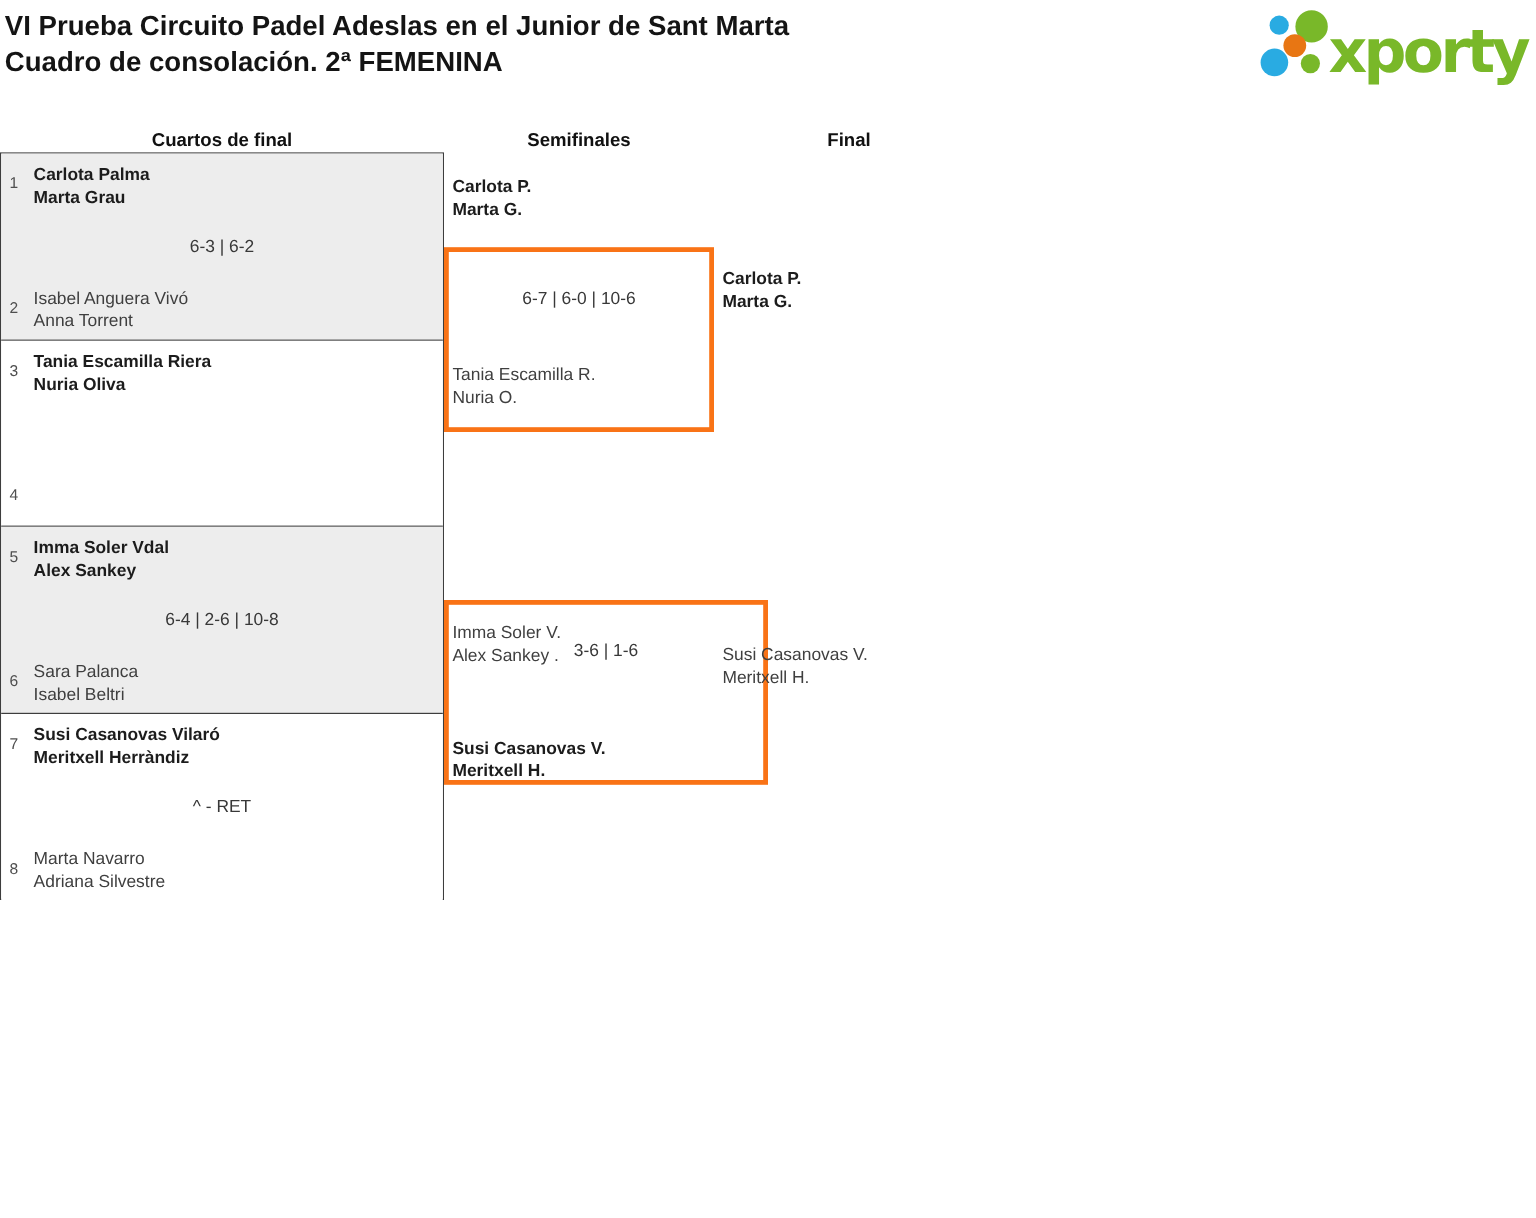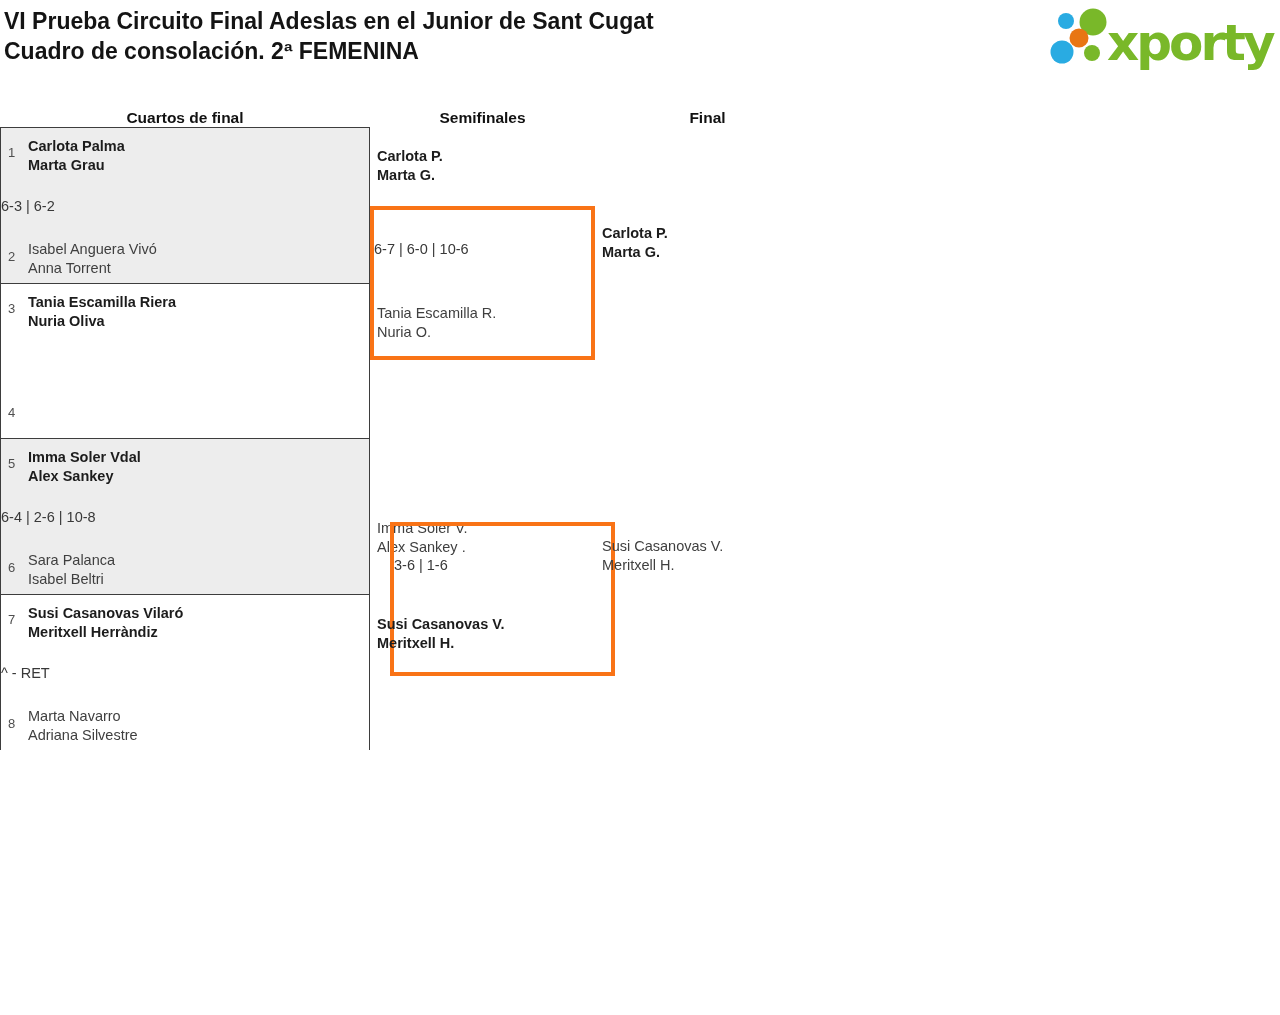--- a/index.html
+++ b/index.html
@@ -61,30 +61,30 @@
 
   .team {
     font-size: 14.5px; line-height: 18.5px; color: #3f3f3f;
     white-space: nowrap;
   }
   .team.winner { font-weight: 700; color: #1c1c1c; }
   .qf-block .team-top { position: absolute; left: 27px; top: 9px; }
   .qf-block .team-bottom { position: absolute; left: 27px; top: 112px; }
 
   .score {
-    font-size: 14.5px; color: #383838; 
+    font-size: 14.5px; color: #383838; text-align: center;
   }
   .qf-block .score { position: absolute; left: 0; top: 70px; width: 100%; }
 
   
   .match-box {
     position: absolute; border: 4px solid #f97316; background: transparent;
   }
   .sf1-box { left: 370px; top: 206px; width: 225px; height: 154px; }
-  .sf2-box { left: 370px; top: 522px; width: 225px; height: 154px; margin-left: 20px; }
+  .sf2-box { left: 370px; top: 500px; width: 270px; height: 154px; }
   .final-box { left: 594px; top: 283px; width: 226px; height: 311px; }
 
   .match-box .score { position: absolute; left: 0; width: 100%; }
   .sf-score { top: 31px; }
   .final-score { top: 108px; }
 
   
   .float-team { position: absolute; }
   .sf1-top { left: 377px; top: 147px; }
   .sf1-bottom { left: 377px; top: 304px; }
@@ -92,21 +92,21 @@
   .sf2-bottom { left: 377px; top: 615px; }
   .final-top { left: 602px; top: 224px; }
   .final-bottom { left: 602px; top: 537px; }
 </style>
 </head>
 <body>
 
 <div class="page">
 
   <div class="page-title">
-    <div>VI Prueba Circuito Final Adeslas en el Junior de Sant Cugat</div>
+    <div>VI Prueba Circuito Padel Adeslas en el Junior de Sant Marta</div>
     <div>Cuadro de consolación. 2ª FEMENINA</div>
   </div>
 
   <div class="logo">
     <svg width="232" height="78" viewBox="0 0 232 78">
       <circle cx="18" cy="21" r="8" fill="#29abe2"></circle>
       <circle cx="45" cy="22" r="13.5" fill="#79b829"></circle>
       <circle cx="31" cy="38" r="9.5" fill="#e87613"></circle>
       <circle cx="14" cy="52" r="11.5" fill="#29abe2"></circle>
       <circle cx="44" cy="53" r="8" fill="#79b829"></circle>

